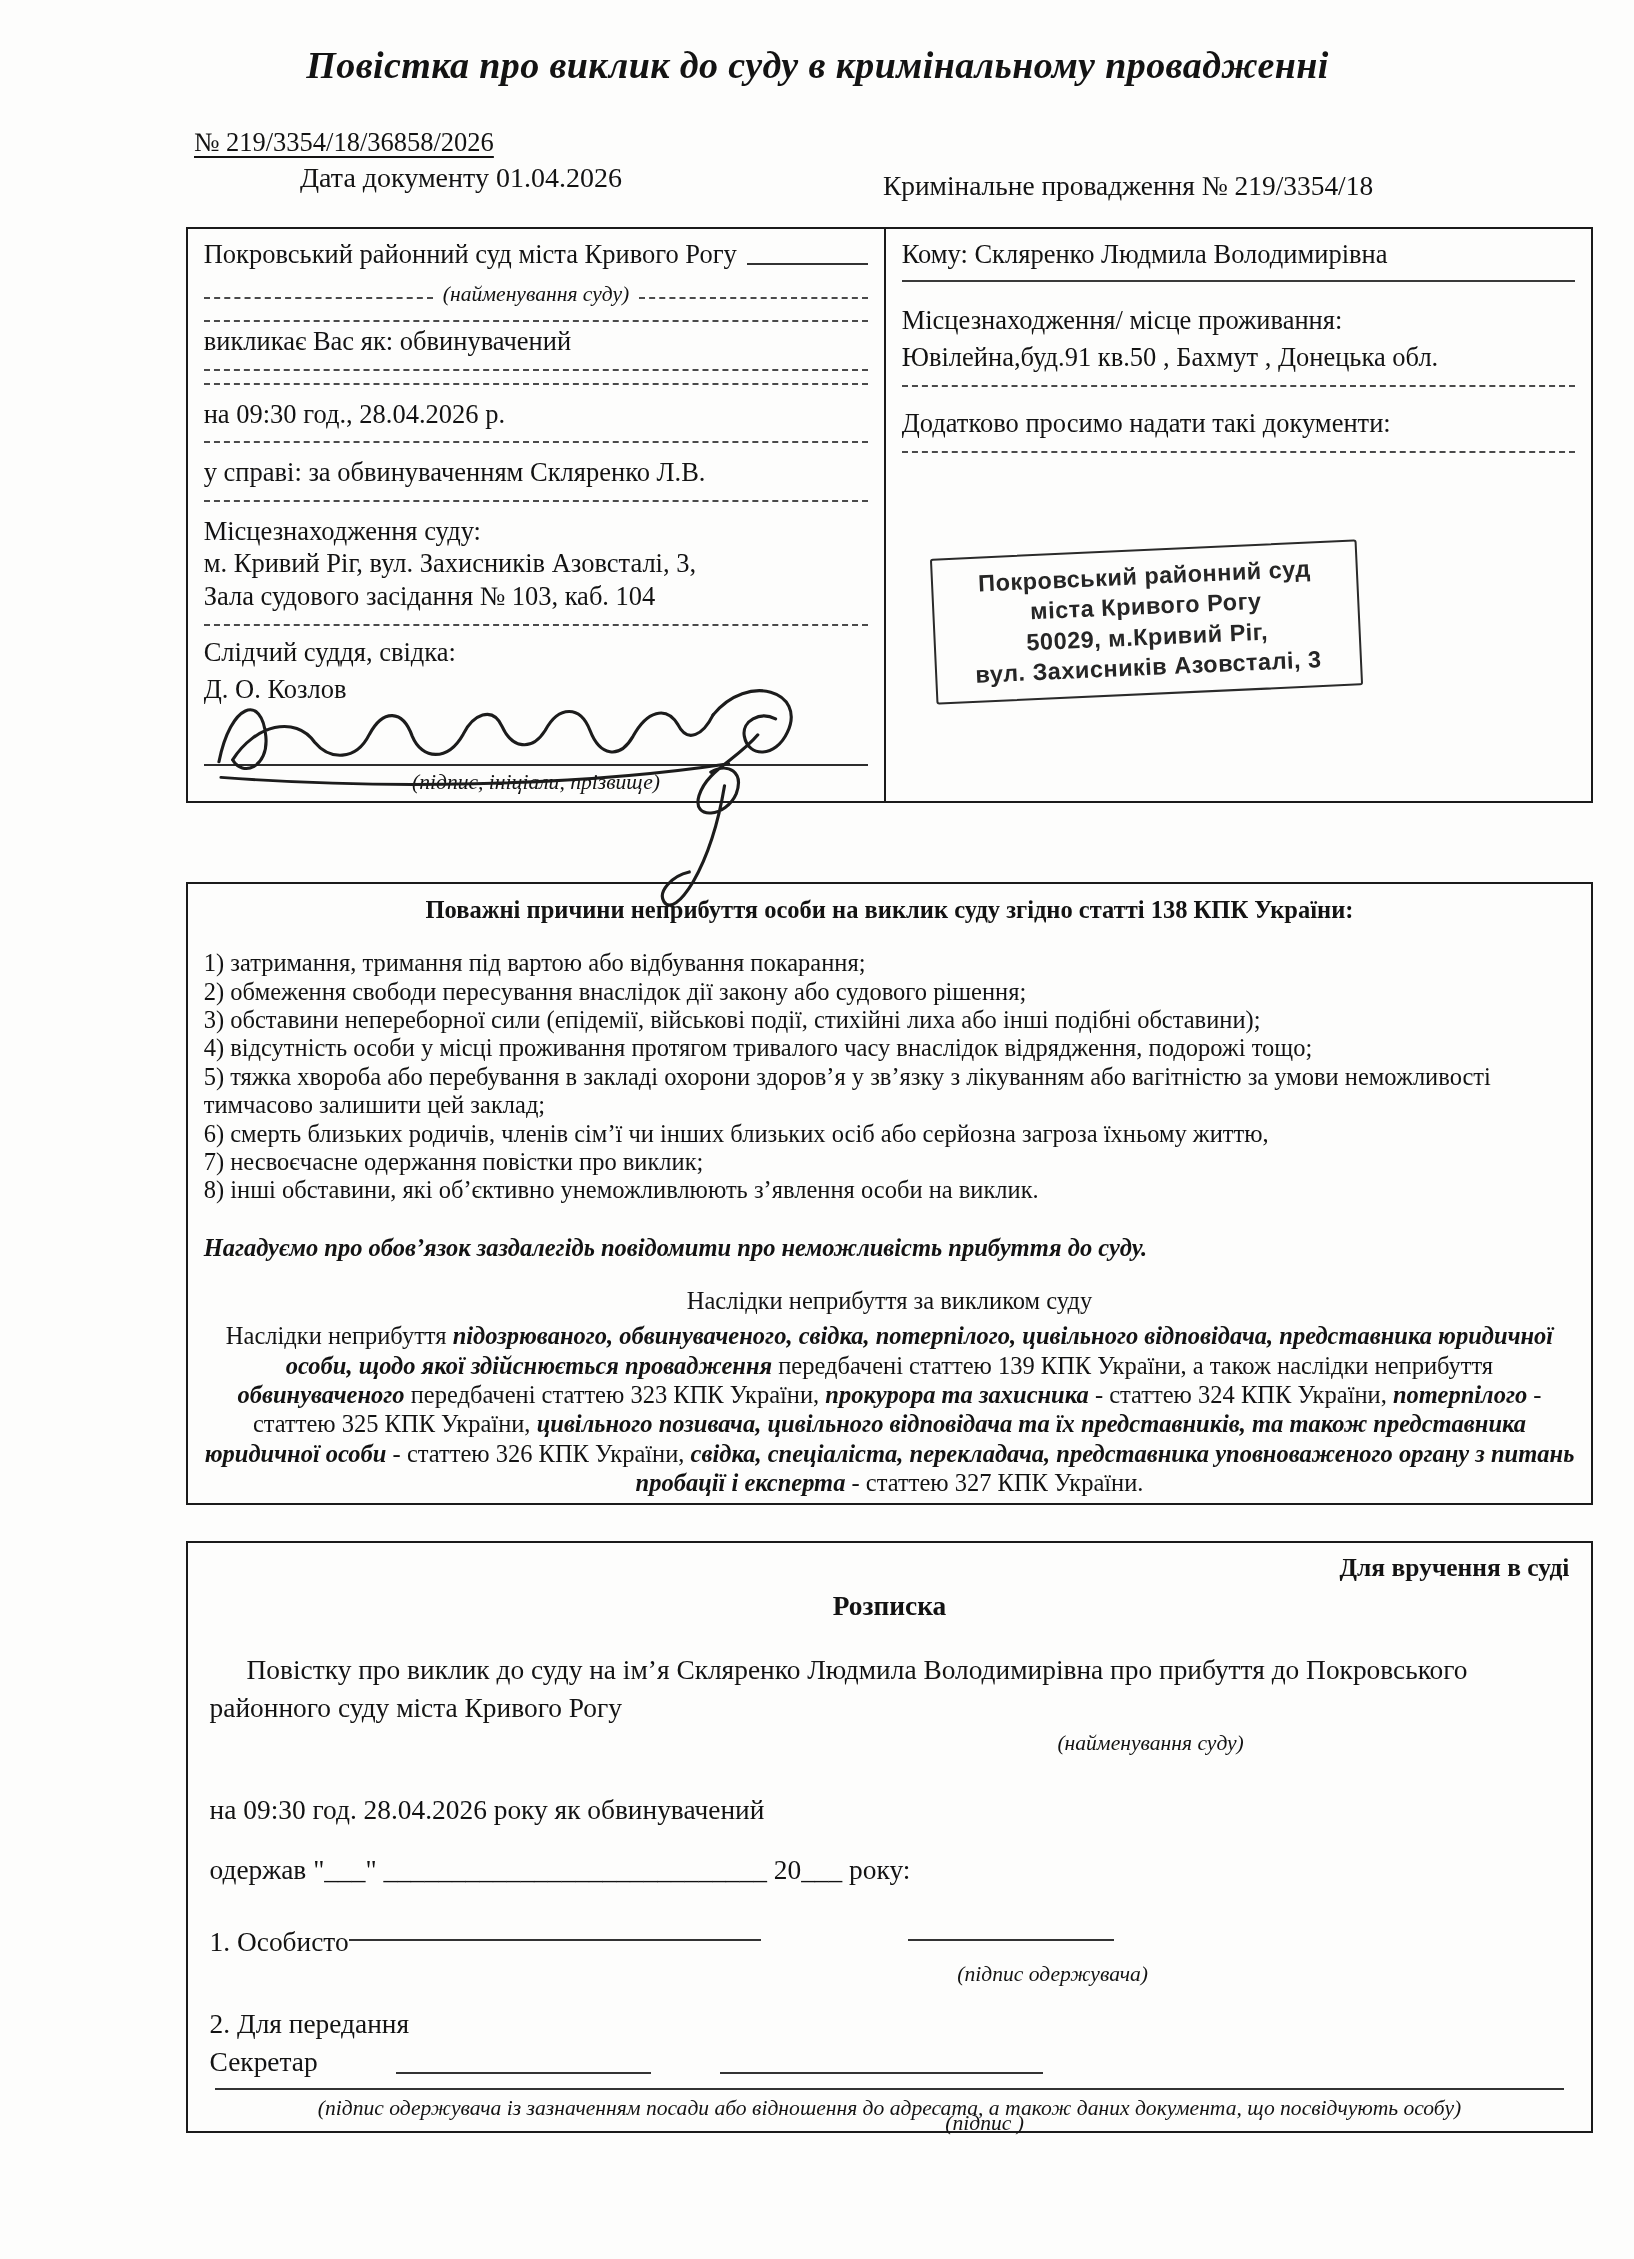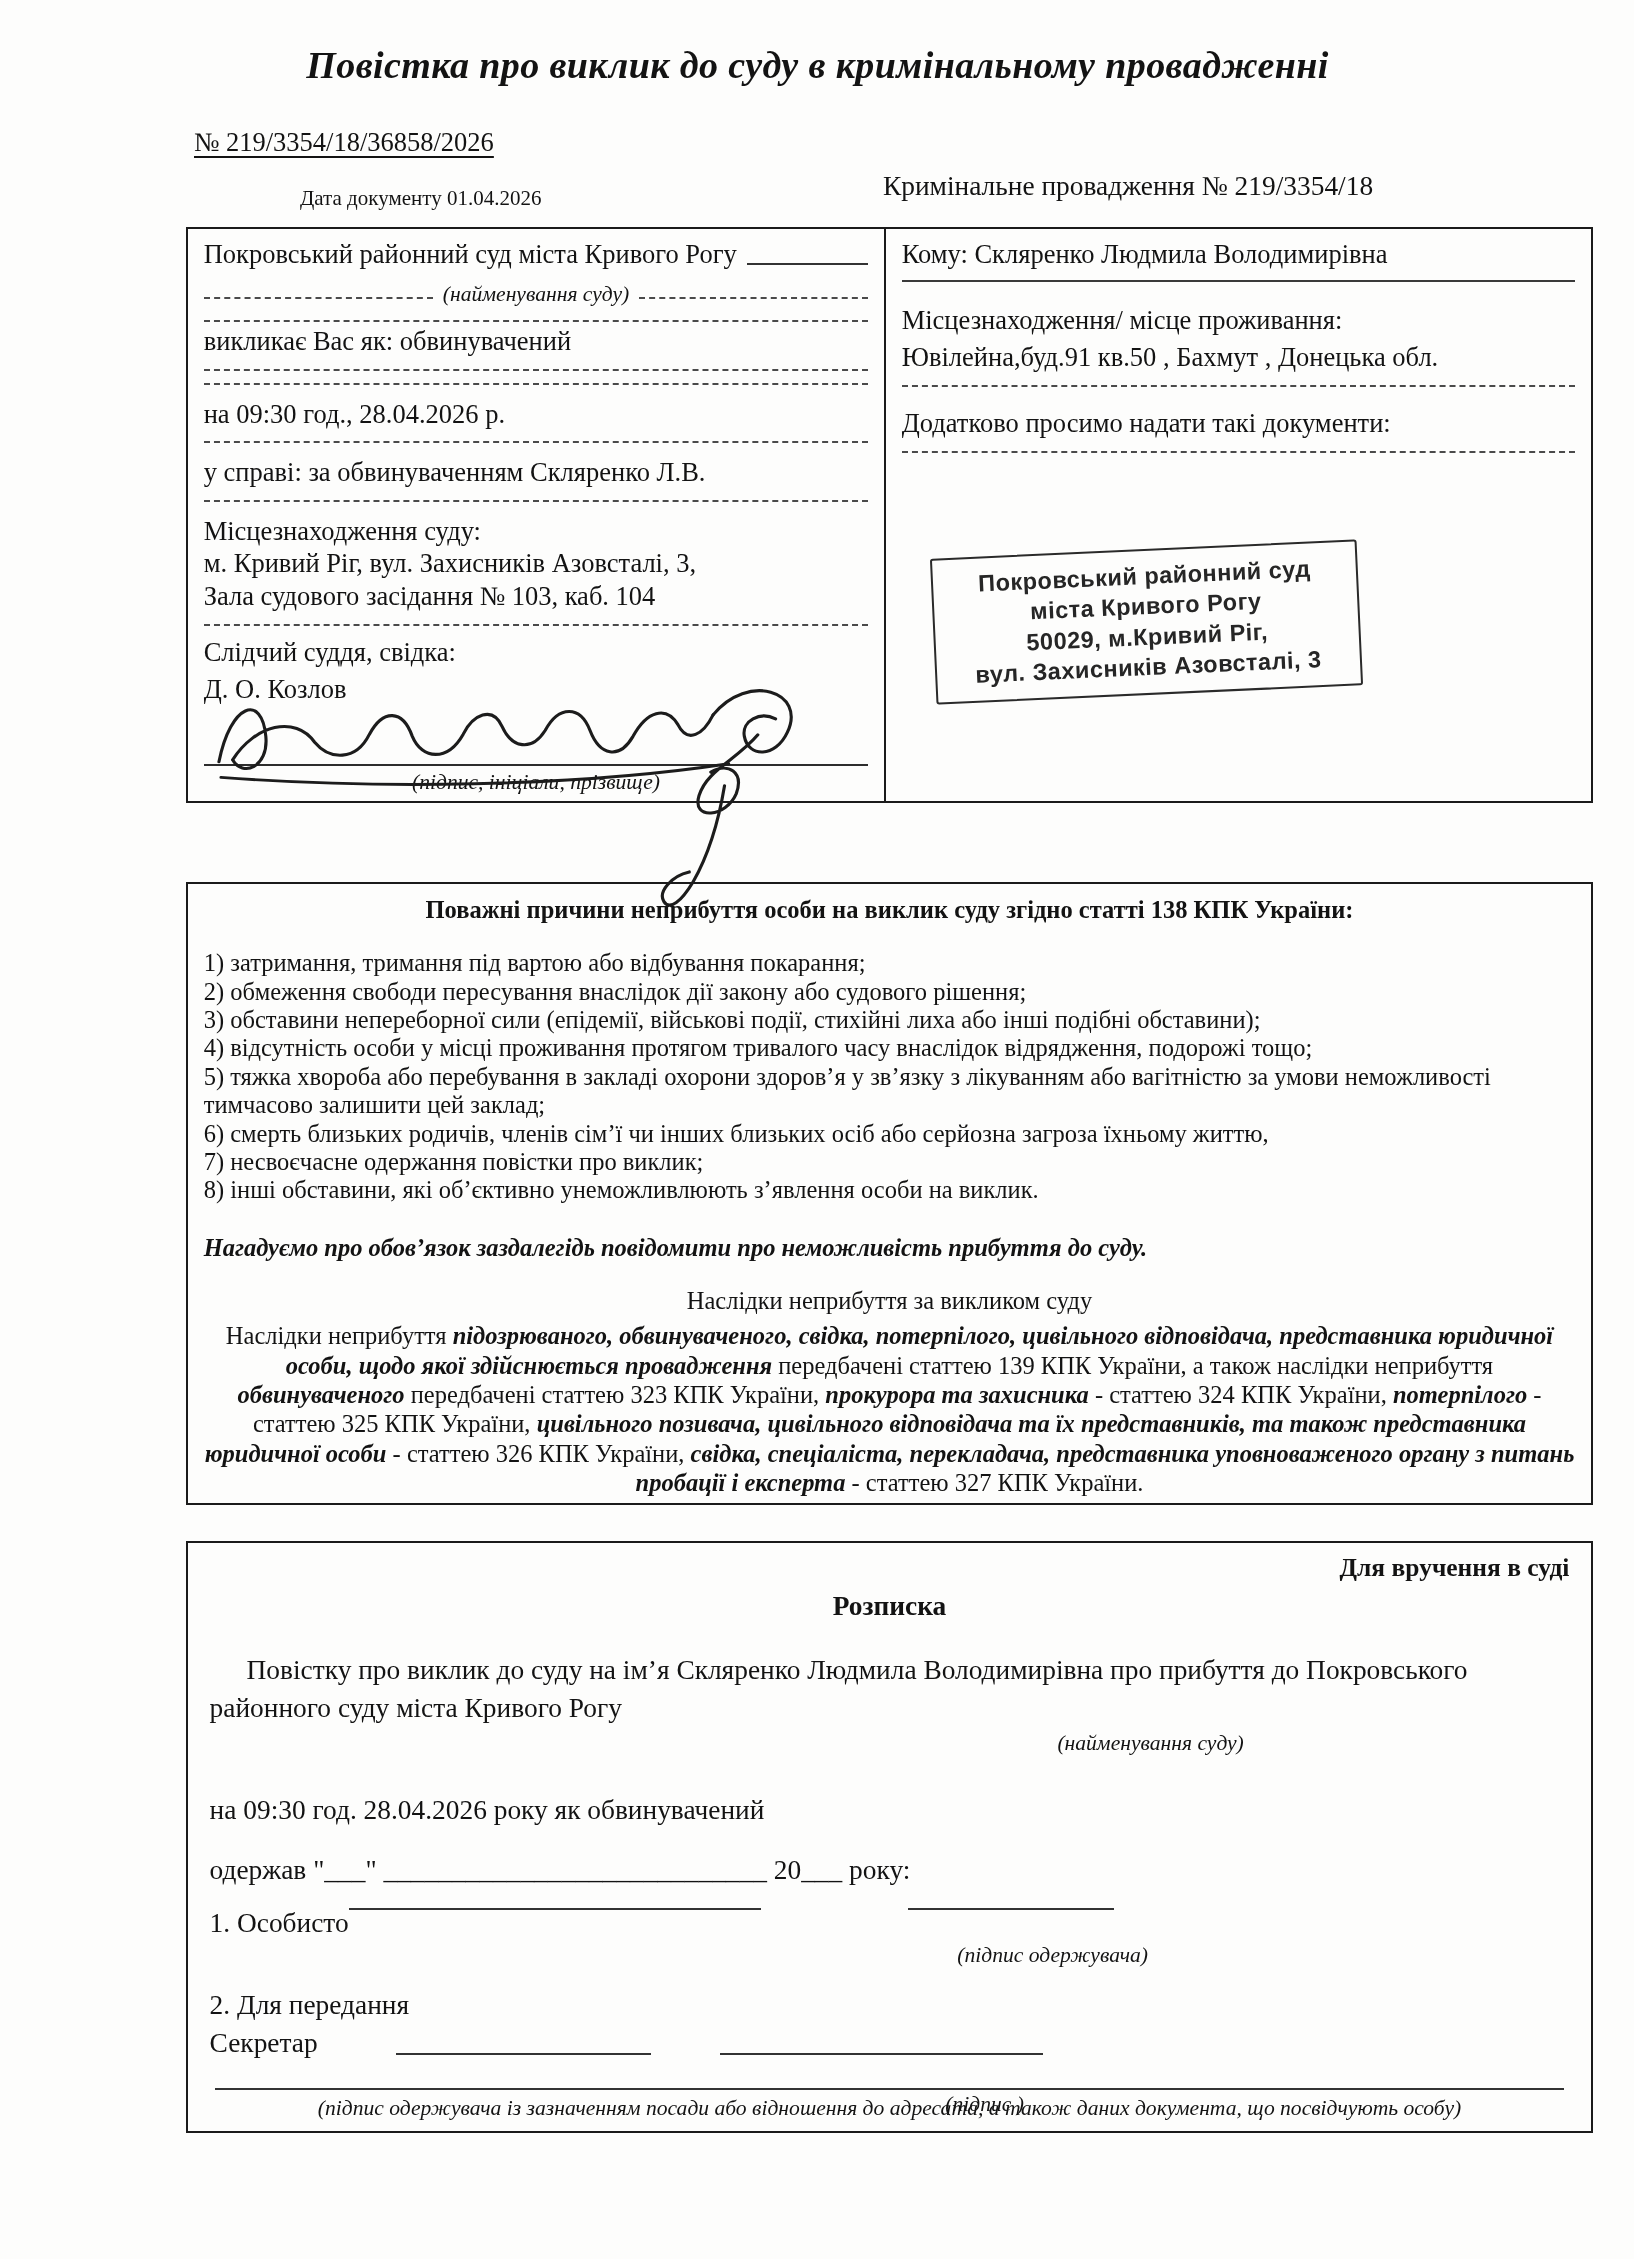--- a/index.html
+++ b/index.html
@@ -11,21 +11,21 @@
     overflow:hidden;
   }
   .doc-title {
     position:absolute; top:43px; left:0; width:100%;
     text-align:center; font-weight:bold; font-size:38px; letter-spacing:0.4px;font-style:italic;
   }
   .doc-number {
     position:absolute; top:127px; left:194px; font-size:26.5px;
     text-decoration:underline; text-underline-offset:4.9px;
   }
-  .meta-date { position:absolute; top:186px; left:300px; font-size:21px; }
+  .meta-date { position:absolute; top:162px; left:300px; font-size:28px; }
   .meta-proceeding { position:absolute; top:171px; left:883px; font-size:27.4px; }
 
   
   .summons-table {
     position:absolute; top:227px; left:186px; width:1407px; height:576px;
     border:2.9px solid #1b1b1b; display:flex;
   }
   .col-left {
     width:698px; border-right:2.9px solid #1b1b1b; padding:7.8px 15.7px 5.9px 15.7px;
     display:flex; flex-direction:column; position:relative; font-size:26.5px;
@@ -85,21 +85,21 @@
   .receipt-box {
     position:absolute; top:1541px; left:186px; width:1407px; height:592px;
     border:2.9px solid #1b1b1b; padding:9.8px 21.6px; font-size:27.4px; position:absolute;
   }
   .r-corner { text-align:right; font-weight:bold; font-size:25.5px; }
   .r-title { text-align:center; font-weight:bold; margin-top:7.8px; }
   .r-par { margin-top:29px; text-indent:37px; line-height:1.4; }
   .r-court-caption { margin-top:3.9px; margin-left:745px; width:392px; text-align:center; font-size:21.6px; font-style:italic; }
   .r-time { margin-top:39px; }
   .r-received { margin-top:29px; }
-  .r-personally { margin-top:22px; display:flex; align-items:flex-start; }
+  .r-personally { margin-top:41px; display:flex; align-items:center; }
   .r-personally .fill { border-bottom:2px solid #333; margin-bottom:4.9px; }
   .r-personally .fill.long { width:412px; }
   .r-personally .fill.short { width:206px; margin-left:147px; }
   .r-sig-recipient { margin-top:3.9px; margin-left:686px; width:314px; text-align:center; font-size:21.6px; font-style:italic; }
   .r-transfer { margin-top:21.6px; }
   .r-secretary { margin-top:7.8px; display:flex; align-items:flex-end; }
   .r-secretary .fill { border-bottom:2px solid #333; margin-bottom:4.9px; }
   .r-secretary .f1 { width:255px; margin-left:78px; }
   .r-secretary .f2 { width:323px; margin-left:69px; }
   .r-sig-caption { margin-top:33px; margin-left:667px; width:216px; text-align:center; font-size:21.6px; font-style:italic; }

